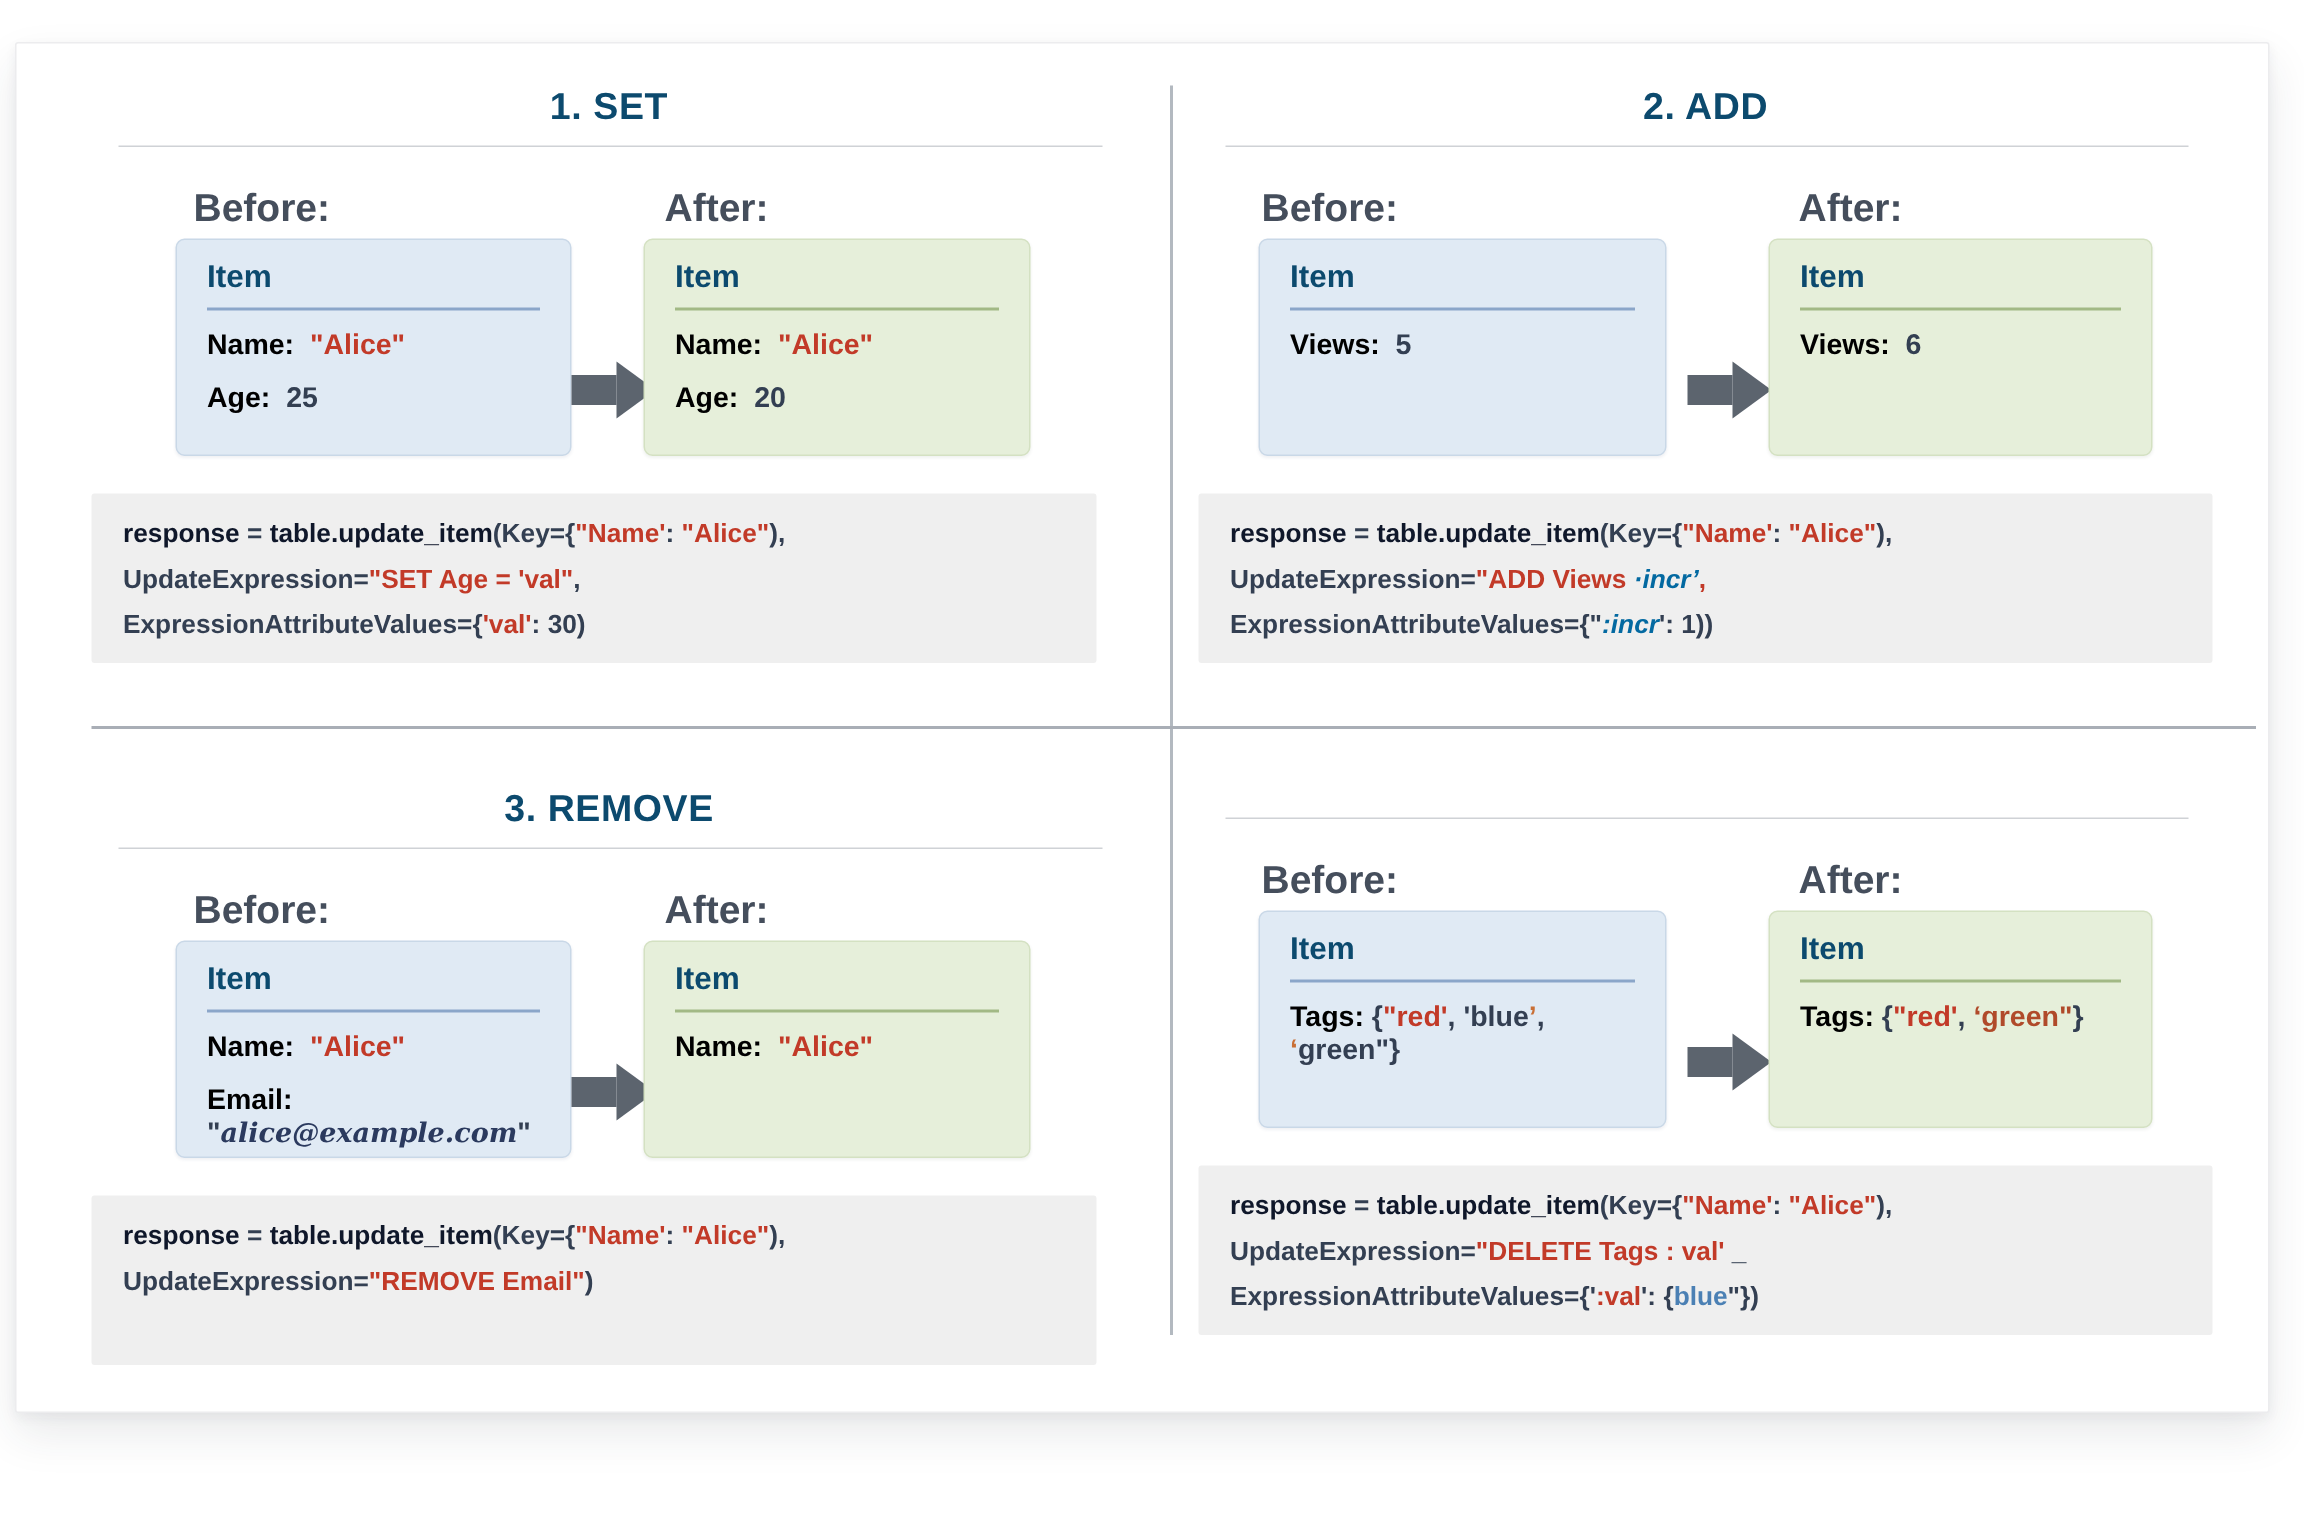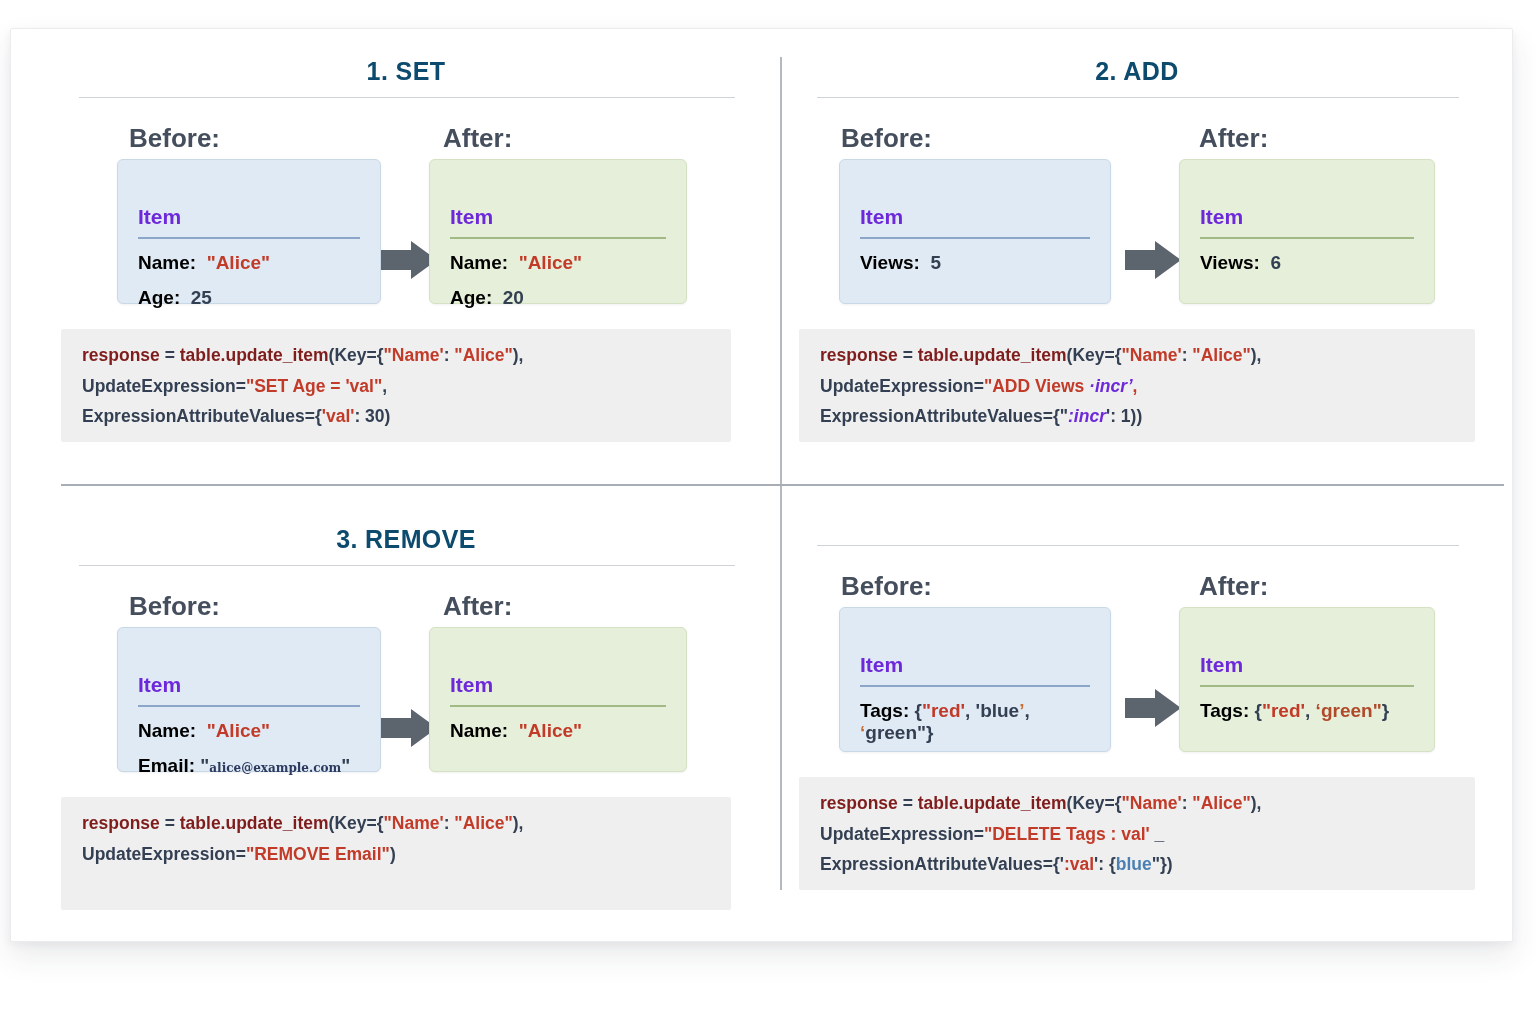--- a/index.html
+++ b/index.html
@@ -33,21 +33,21 @@
 
   .item-box { position:absolute; top:102px; height:145px; border-radius:6px; padding:13px 20px 0 20px; }
   .p-set .bbox, .p-remove .bbox { left:56px;  width:264px; }
   .p-set .abox, .p-remove .abox { left:368px; width:258px; }
   .p-add .bbox, .p-delete .bbox { left:40px;  width:272px; }
   .p-add .abox, .p-delete .abox { left:380px; width:256px; }
 
   .box-blue  { background:#e0eaf4; border:1px solid #c9d8e7; box-shadow:0 1px 2px rgba(60,80,110,.08); }
   .box-green { background:#e6efda; border:1px solid #d4e1c2; box-shadow:0 1px 2px rgba(70,90,60,.08); }
 
-  .item-title { font-size:21px; font-weight:700; color:#6d28d9;margin-top:32px; }
+  .item-title { font-size:21px; font-weight:700; color:#0c4a6e; }
   .item-rule  { height:2px; margin:8px 0 13px 0; }
   .box-blue  .item-rule { background:#8ba6c9; }
   .box-green .item-rule { background:#a2b985; }
 
   .irow { font-size:19px; font-weight:600; color:#333f52; margin-bottom:13px; white-space:pre-wrap; }
 
   .arrow { position:absolute; top:184px; display:flex; align-items:center; }
   .p-set .arrow, .p-remove .arrow { left:320px; }
   .p-add .arrow, .p-delete .arrow { left:326px; }
   .arrow .shaft { width:30px; height:20px; background:#5c646e; }
@@ -58,23 +58,23 @@
   .p-set .code, .p-remove .code { left:0; width:670px; }
   .p-add .code, .p-delete .code { left:0; width:676px; }
   .cline { font-size:17.5px; line-height:30.5px; font-weight:600; color:#333f52; white-space:pre-wrap; }
 
   .seg-k  { color:#000000; font-weight:700; }
   .seg-d  { color:#333f52; }
   .seg-r  { color:#c23a28; }
   .seg-r2 { color:#b04a2a; }
   .seg-o  { color:#c96f35; }
   .seg-b  { color:#4b80b4; }
-  .seg-e  { color:#2b3a5e; font-family:"DejaVu Serif", serif; font-size:12px;margin-top:44px; }
-  .seg-nb { color:#7f1d1d; font-weight:700; }
-  .seg-ri { color:#6d28d9; font-style:italic; }
+  .seg-e  { color:#2b3a5e; font-style:italic; font-family:"DejaVu Serif", serif; font-size:18px;margin-top:44px; }
+  .seg-nb { color:#0f172a; font-weight:700; }
+  .seg-ri { color:#0369a1; font-style:italic; }
   .seg-u  { color:#333f52; font-weight:800; }
 </style>
 </head>
 <body>
 
 <div class="card">
   <div class="vdivider"></div>
   <div class="hdivider"></div>
 
   <section class="panel p-set">

